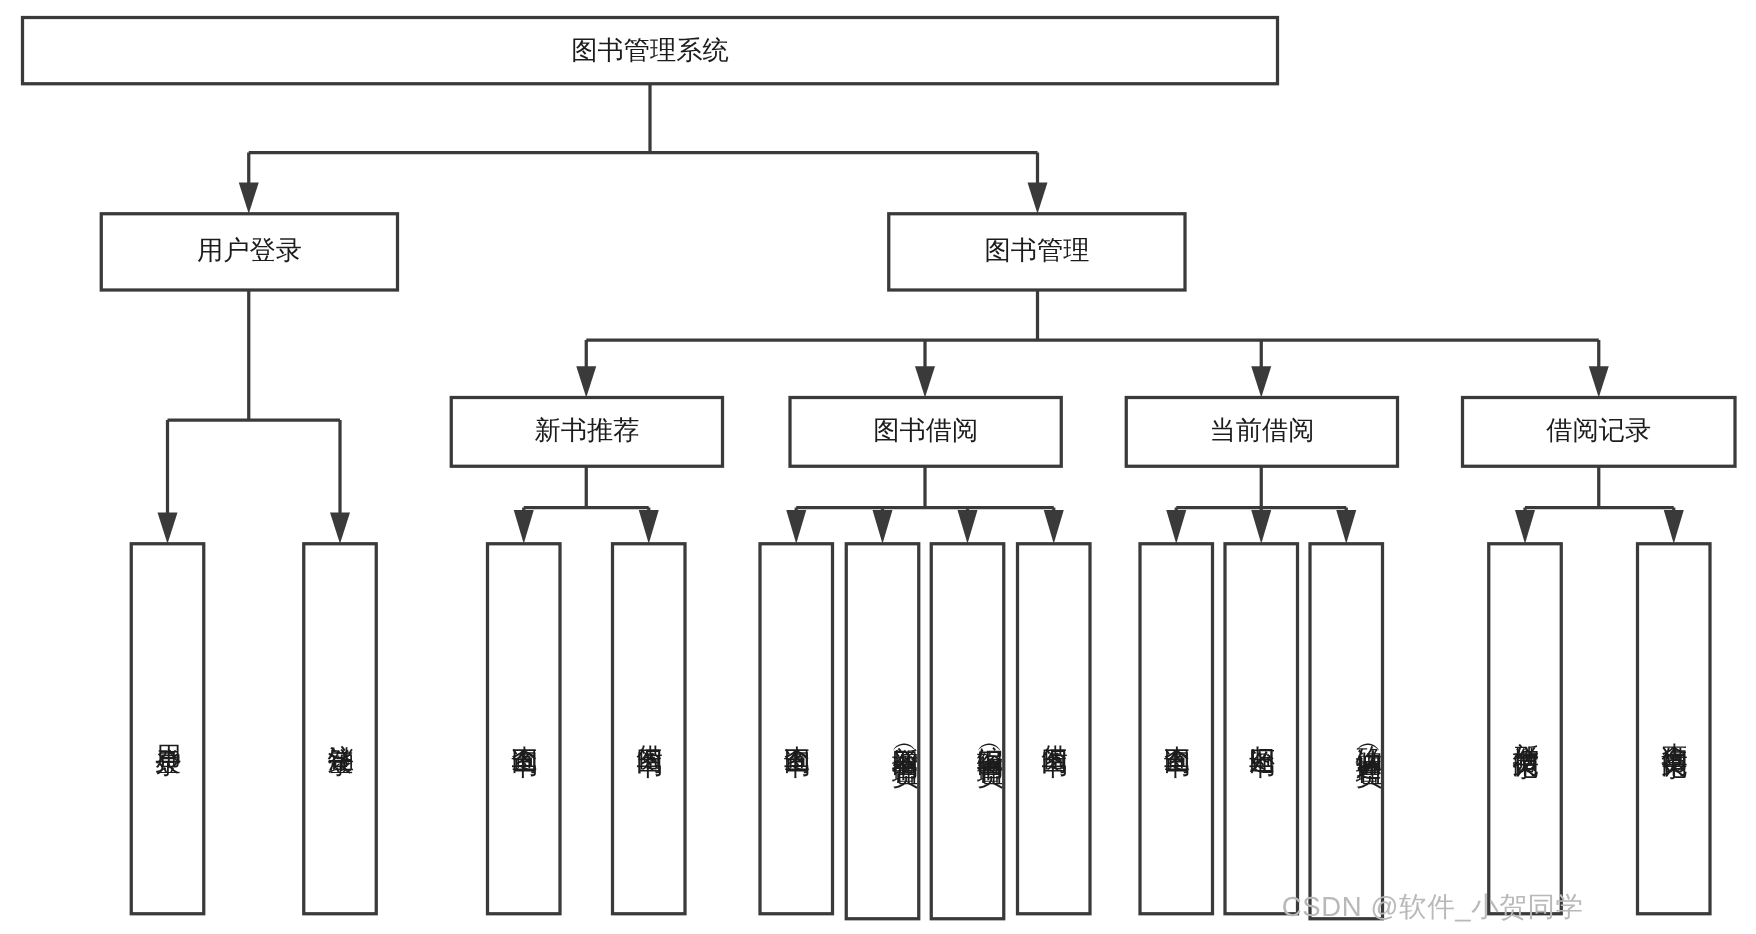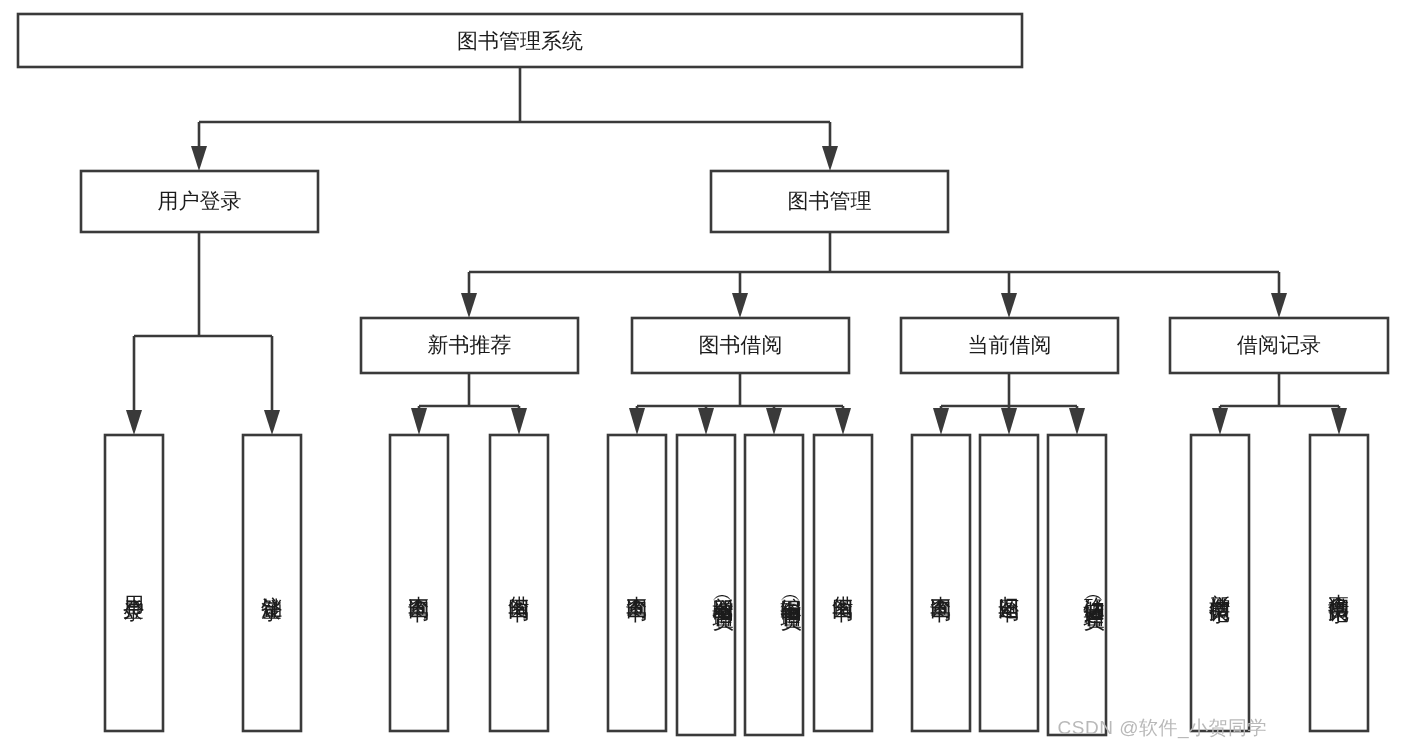--- a/index.html
+++ b/index.html
@@ -46,21 +46,21 @@
     font-size: 21px;
     fill: #1c1c1c;
     text-anchor: middle;
     dominant-baseline: middle;
   }
   .watermark-text {
     position: absolute;
     right: 8px;
     bottom: 6px;
     font-family: "Liberation Sans", "DejaVu Sans", sans-serif;
-    font-size: 19px;
+    font-size: 22px;
     color: #b9b9b9;
     white-space: nowrap;
     letter-spacing: 0.5px;
   }
   
   .leaf-label {
     position: absolute;
     writing-mode: vertical-rl;
     text-orientation: upright;
     font-family: "Liberation Sans", "DejaVu Sans", sans-serif;

